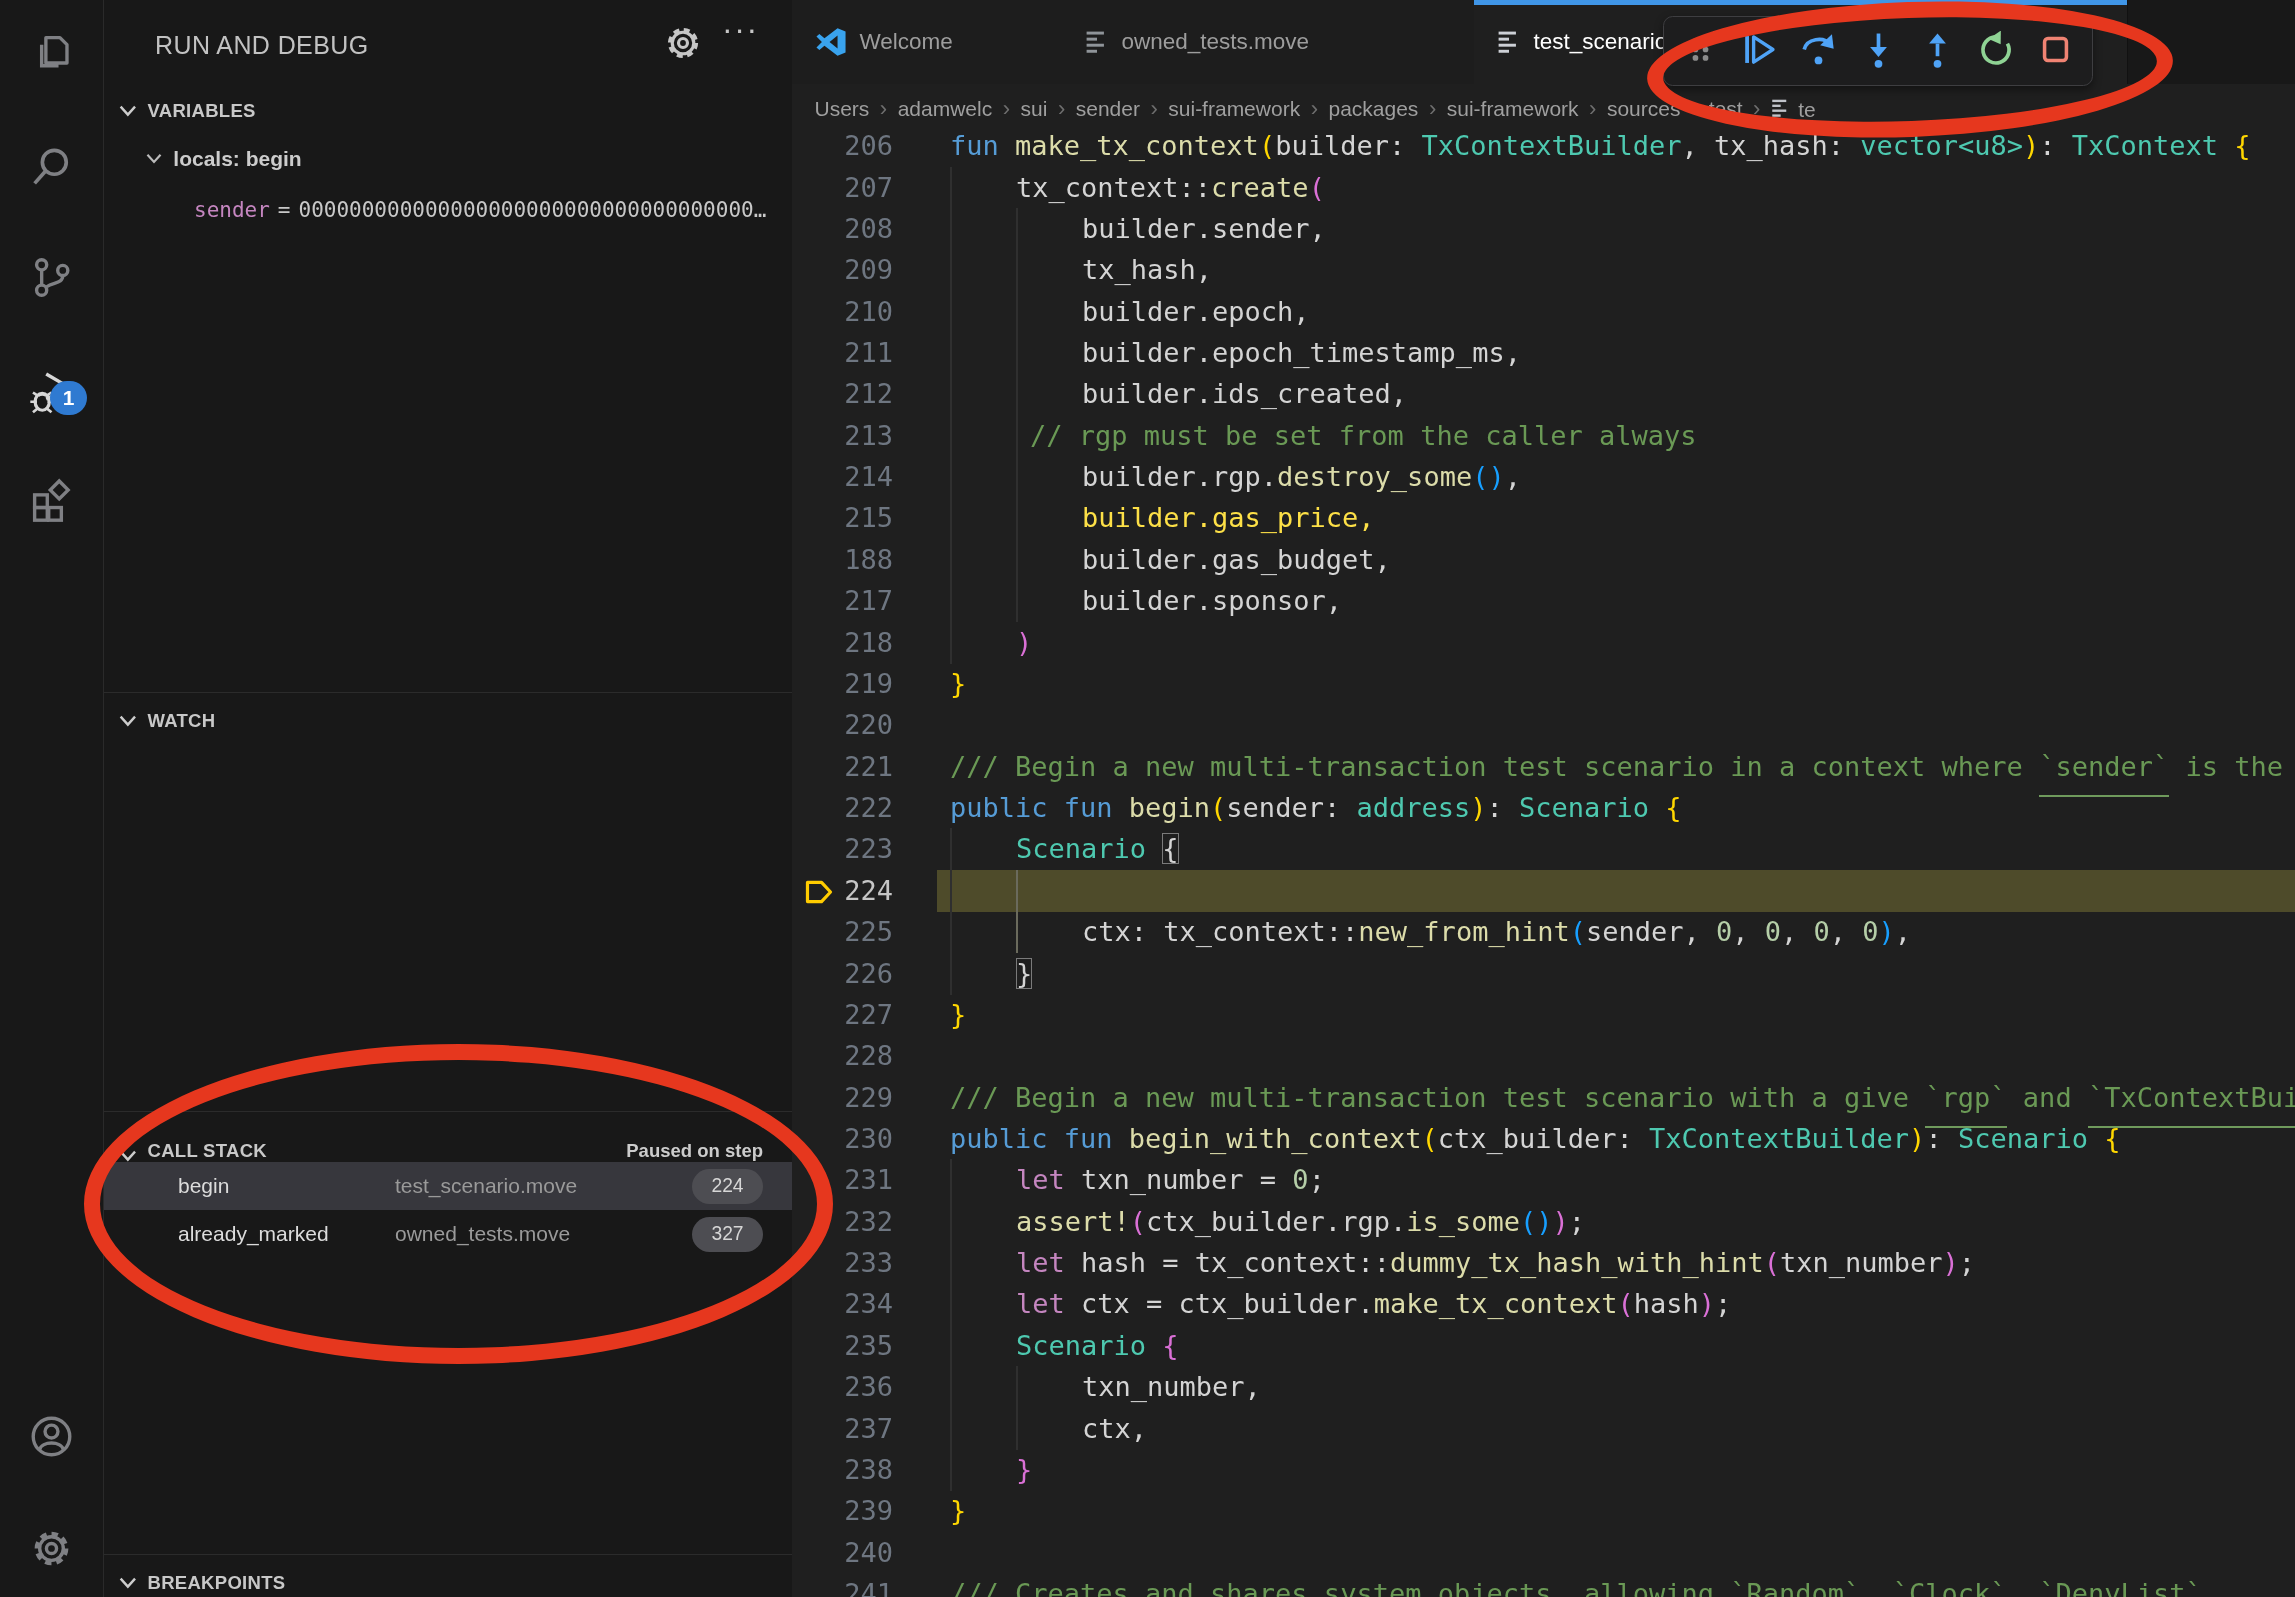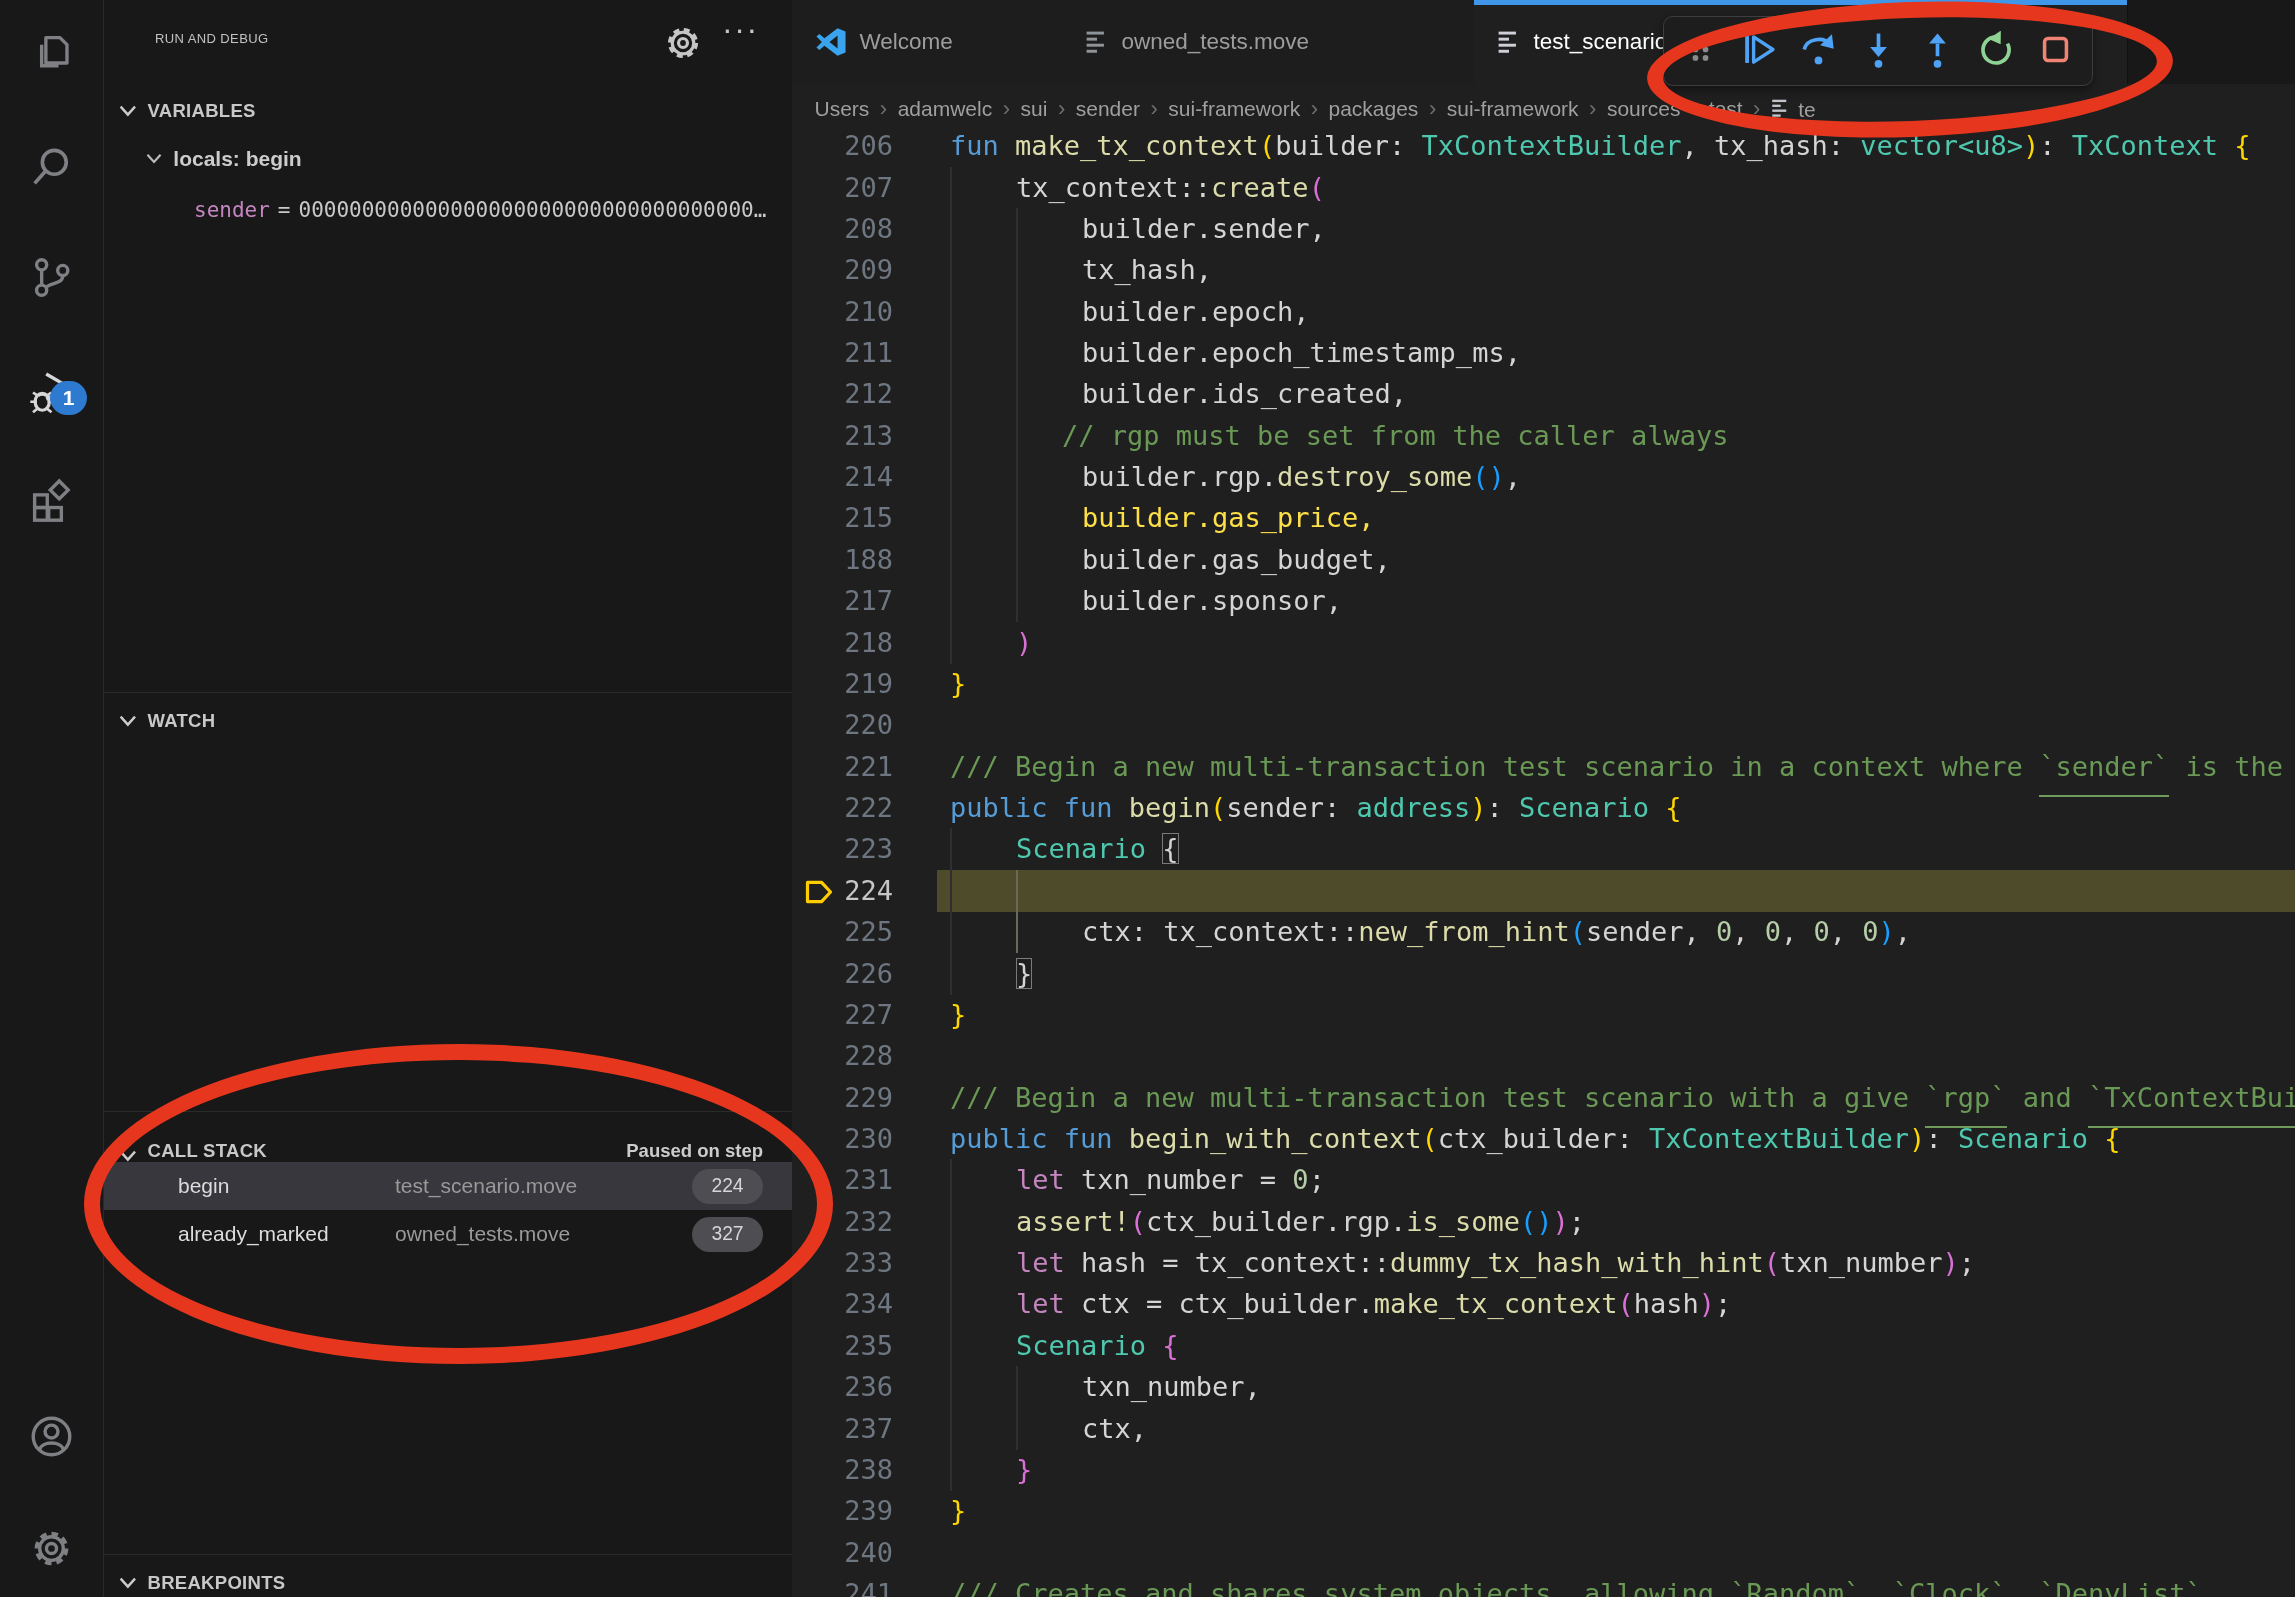--- a/index.html
+++ b/index.html
@@ -11,21 +11,21 @@
   #activity-bar{left:0;top:0;width:103px;height:1597px;background:#181818;border-right:0.8px solid #2a2a2a;}
   .act-item{position:absolute;left:0;width:103px;height:88px;display:flex;align-items:center;justify-content:center;color:#7f8084;}
   .act-item.active{color:#d7d7d7;}
   .act-item svg{width:45px;height:45px;}
   .act-badge{position:absolute;left:50px;top:31px;min-width:37px;height:34px;border-radius:17.7px;background:#2f7ad1;
              color:#fff;font-size:21px;font-weight:700;display:flex;align-items:center;justify-content:center;}
 
   
   #sidebar{left:104px;top:0;width:688px;height:1597px;background:#181818;border-right:0.8px solid #2b2b2b;overflow:hidden;}
   #sidebar-header{position:absolute;left:0;top:0;width:100%;height:87px;}
-  #sidebar-title{position:absolute;left:51px;top:31px;font-size:13px;color:#c2c2c2;letter-spacing:0.4px;}
+  #sidebar-title{position:absolute;left:51px;top:31px;font-size:25px;color:#c2c2c2;letter-spacing:0.4px;}
   #config-button{position:absolute;left:273px;top:14.5px;width:267px;height:58px;background:#2e2e2e;border-radius:6.4px;
                  display:flex;align-items:center;overflow:hidden;}
   #config-play{width:51px;height:100%;display:flex;align-items:center;justify-content:center;border-right:0.8px solid #444;}
   #config-label{width:161px;font-size:21px;color:#cccccc;white-space:nowrap;overflow:hidden;padding-left:11.3px;}
   #config-chevron{margin-left:-8px;color:#cfcfcf;}
   #sidebar-gear{position:absolute;left:553px;top:17.7px;width:51px;height:51px;color:#c6c6c6;display:flex;align-items:center;justify-content:center;}
   #sidebar-dots{position:absolute;left:618px;top:11.3px;font-size:32px;color:#c6c6c6;letter-spacing:1.6px;}
 
   .section-sep{position:absolute;left:0;width:100%;height:0.8px;background:#2b2b2b;}
   .section-header{position:absolute;left:0;width:100%;height:45px;display:flex;align-items:center;}
@@ -290,21 +290,21 @@
           </span><span>te</span></span>
       </div>
     <div id="code">
         <div class="code-row" style="top: -7.8px;"><span class="ln">206</span><span class="code-text" style="padding-left: 0px;"><span class="tk-kw" style="color: rgb(86, 156, 214);">fun </span><span class="tk-fn" style="color: rgb(220, 220, 170);">make_tx_context</span><span class="tk-b1" style="color: rgb(255, 215, 0);">(</span><span class="tk-pl" style="color: rgb(212, 212, 212);">builder: </span><span class="tk-ty" style="color: rgb(78, 201, 176);">TxContextBuilder</span><span class="tk-pl" style="color: rgb(212, 212, 212);">, tx_hash: </span><span class="tk-ty" style="color: rgb(78, 201, 176);">vector&lt;u8&gt;</span><span class="tk-b1" style="color: rgb(255, 215, 0);">)</span><span class="tk-pl" style="color: rgb(212, 212, 212);">: </span><span class="tk-ty" style="color: rgb(78, 201, 176);">TxContext</span><span class="tk-pl" style="color: rgb(212, 212, 212);"> </span><span class="tk-b1" style="color: rgb(255, 215, 0);">{</span></span></div>
         <div class="code-row" style="top: 34px;"><div class="guide" style="left: 158px;"></div><span class="ln">207</span><span class="code-text" style="padding-left: 66px;"><span class="tk-pl" style="color: rgb(212, 212, 212);">tx_context::</span><span class="tk-fn" style="color: rgb(220, 220, 170);">create</span><span class="tk-b2" style="color: rgb(218, 112, 214);">(</span></span></div>
         <div class="code-row" style="top: 75px;"><div class="guide" style="left: 158px;"></div><div class="guide" style="left: 224px;"></div><span class="ln">208</span><span class="code-text" style="padding-left: 132px;"><span class="tk-pl" style="color: rgb(212, 212, 212);">builder.sender,</span></span></div>
         <div class="code-row" style="top: 116px;"><div class="guide" style="left: 158px;"></div><div class="guide" style="left: 224px;"></div><span class="ln">209</span><span class="code-text" style="padding-left: 132px;"><span class="tk-pl" style="color: rgb(212, 212, 212);">tx_hash,</span></span></div>
         <div class="code-row" style="top: 158px;"><div class="guide" style="left: 158px;"></div><div class="guide" style="left: 224px;"></div><span class="ln">210</span><span class="code-text" style="padding-left: 132px;"><span class="tk-pl" style="color: rgb(212, 212, 212);">builder.epoch,</span></span></div>
         <div class="code-row" style="top: 199px;"><div class="guide" style="left: 158px;"></div><div class="guide" style="left: 224px;"></div><span class="ln">211</span><span class="code-text" style="padding-left: 132px;"><span class="tk-pl" style="color: rgb(212, 212, 212);">builder.epoch_timestamp_ms,</span></span></div>
         <div class="code-row" style="top: 240px;"><div class="guide" style="left: 158px;"></div><div class="guide" style="left: 224px;"></div><span class="ln">212</span><span class="code-text" style="padding-left: 132px;"><span class="tk-pl" style="color: rgb(212, 212, 212);">builder.ids_created,</span></span></div>
-        <div class="code-row" style="top: 282px;"><div class="guide" style="left: 158px;"></div><div class="guide" style="left: 224px;"></div><span class="ln">213</span><span class="code-text" style="padding-left: 112px; text-align: center;"><span class="tk-cm" style="color: rgb(106, 153, 85);">// rgp must be set from the caller always</span></span></div>
+        <div class="code-row" style="top: 282px;"><div class="guide" style="left: 158px;"></div><div class="guide" style="left: 224px;"></div><span class="ln">213</span><span class="code-text" style="padding-left: 80px; text-align: center;"><span class="tk-cm" style="color: rgb(106, 153, 85);">// rgp must be set from the caller always</span></span></div>
         <div class="code-row" style="top: 323px;"><div class="guide" style="left: 158px;"></div><div class="guide" style="left: 224px;"></div><span class="ln">214</span><span class="code-text" style="padding-left: 132px;"><span class="tk-pl" style="color: rgb(212, 212, 212);">builder.rgp.</span><span class="tk-fn" style="color: rgb(220, 220, 170);">destroy_some</span><span class="tk-b3" style="color: rgb(23, 159, 255);">()</span><span class="tk-pl" style="color: rgb(212, 212, 212);">,</span></span></div>
         <div class="code-row" style="top: 364px;"><div class="guide" style="left: 158px;"></div><div class="guide" style="left: 224px;"></div><span class="ln">215</span><span class="code-text" style="padding-left: 132px;"><span class="tk-pl" style="color: #fde047;">builder.gas_price,</span></span></div>
         <div class="code-row" style="top: 406px;"><div class="guide" style="left: 158px;"></div><div class="guide" style="left: 224px;"></div><span class="ln">188</span><span class="code-text" style="padding-left: 132px;"><span class="tk-pl" style="color: rgb(212, 212, 212);">builder.gas_budget,</span></span></div>
         <div class="code-row" style="top: 447px;"><div class="guide" style="left: 158px;"></div><div class="guide" style="left: 224px;"></div><span class="ln">217</span><span class="code-text" style="padding-left: 132px;"><span class="tk-pl" style="color: rgb(212, 212, 212);">builder.sponsor,</span></span></div>
         <div class="code-row" style="top: 489px;"><div class="guide" style="left: 158px;"></div><span class="ln">218</span><span class="code-text" style="padding-left: 66px;"><span class="tk-b2" style="color: rgb(218, 112, 214);">)</span></span></div>
         <div class="code-row" style="top: 530px;"><span class="ln">219</span><span class="code-text" style="padding-left: 0px;"><span class="tk-b1" style="color: rgb(255, 215, 0);">}</span></span></div>
         <div class="code-row" style="top: 571px;"><span class="ln">220</span><span class="code-text" style="padding-left: 0px;"></span></div>
         <div class="code-row" style="top: 613px;"><span class="ln">221</span><span class="code-text" style="padding-left: 0px;"><span class="tk-cm" style="color: rgb(106, 153, 85);">/// Begin a new multi-transaction test scenario in a context where </span><span class="tk-cmu" style="color: rgb(106, 153, 85);">`sender`</span><span class="tk-cm" style="color: rgb(106, 153, 85);"> is the</span></span></div>
         <div class="code-row" style="top: 654px;"><span class="ln">222</span><span class="code-text" style="padding-left: 0px;"><span class="tk-kw" style="color: rgb(86, 156, 214);">public fun </span><span class="tk-fn" style="color: rgb(220, 220, 170);">begin</span><span class="tk-b1" style="color: rgb(255, 215, 0);">(</span><span class="tk-pl" style="color: rgb(212, 212, 212);">sender: </span><span class="tk-ty" style="color: rgb(78, 201, 176);">address</span><span class="tk-b1" style="color: rgb(255, 215, 0);">)</span><span class="tk-pl" style="color: rgb(212, 212, 212);">: </span><span class="tk-ty" style="color: rgb(78, 201, 176);">Scenario</span><span class="tk-pl" style="color: rgb(212, 212, 212);"> </span><span class="tk-b1" style="color: rgb(255, 215, 0);">{</span></span></div>
         <div class="code-row" style="top: 695px;"><div class="guide" style="left: 158px;"></div><span class="ln">223</span><span class="code-text" style="padding-left: 66px;"><span class="tk-ty" style="color: rgb(78, 201, 176);">Scenario</span><span class="tk-pl" style="color: rgb(212, 212, 212);"> </span><span class="tk-b2x" style="color: rgb(212, 212, 212);">{</span></span></div>

